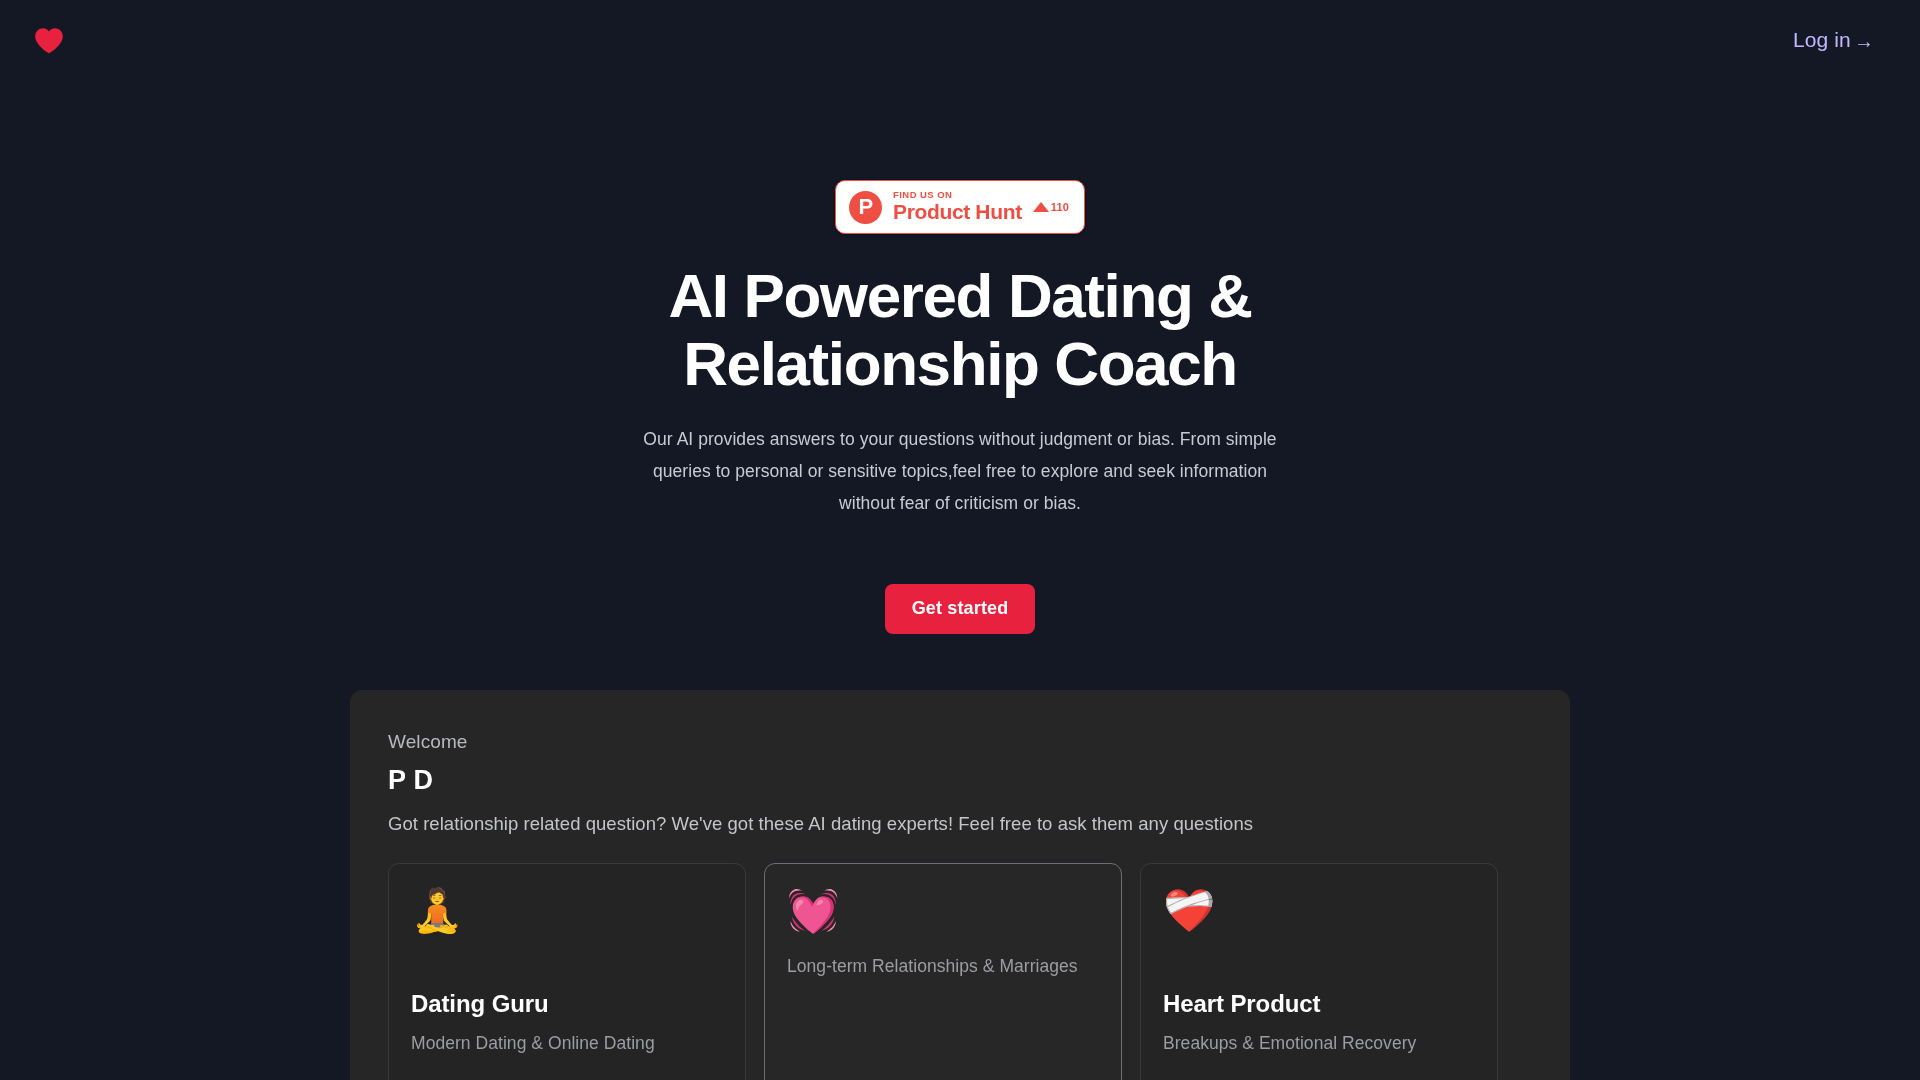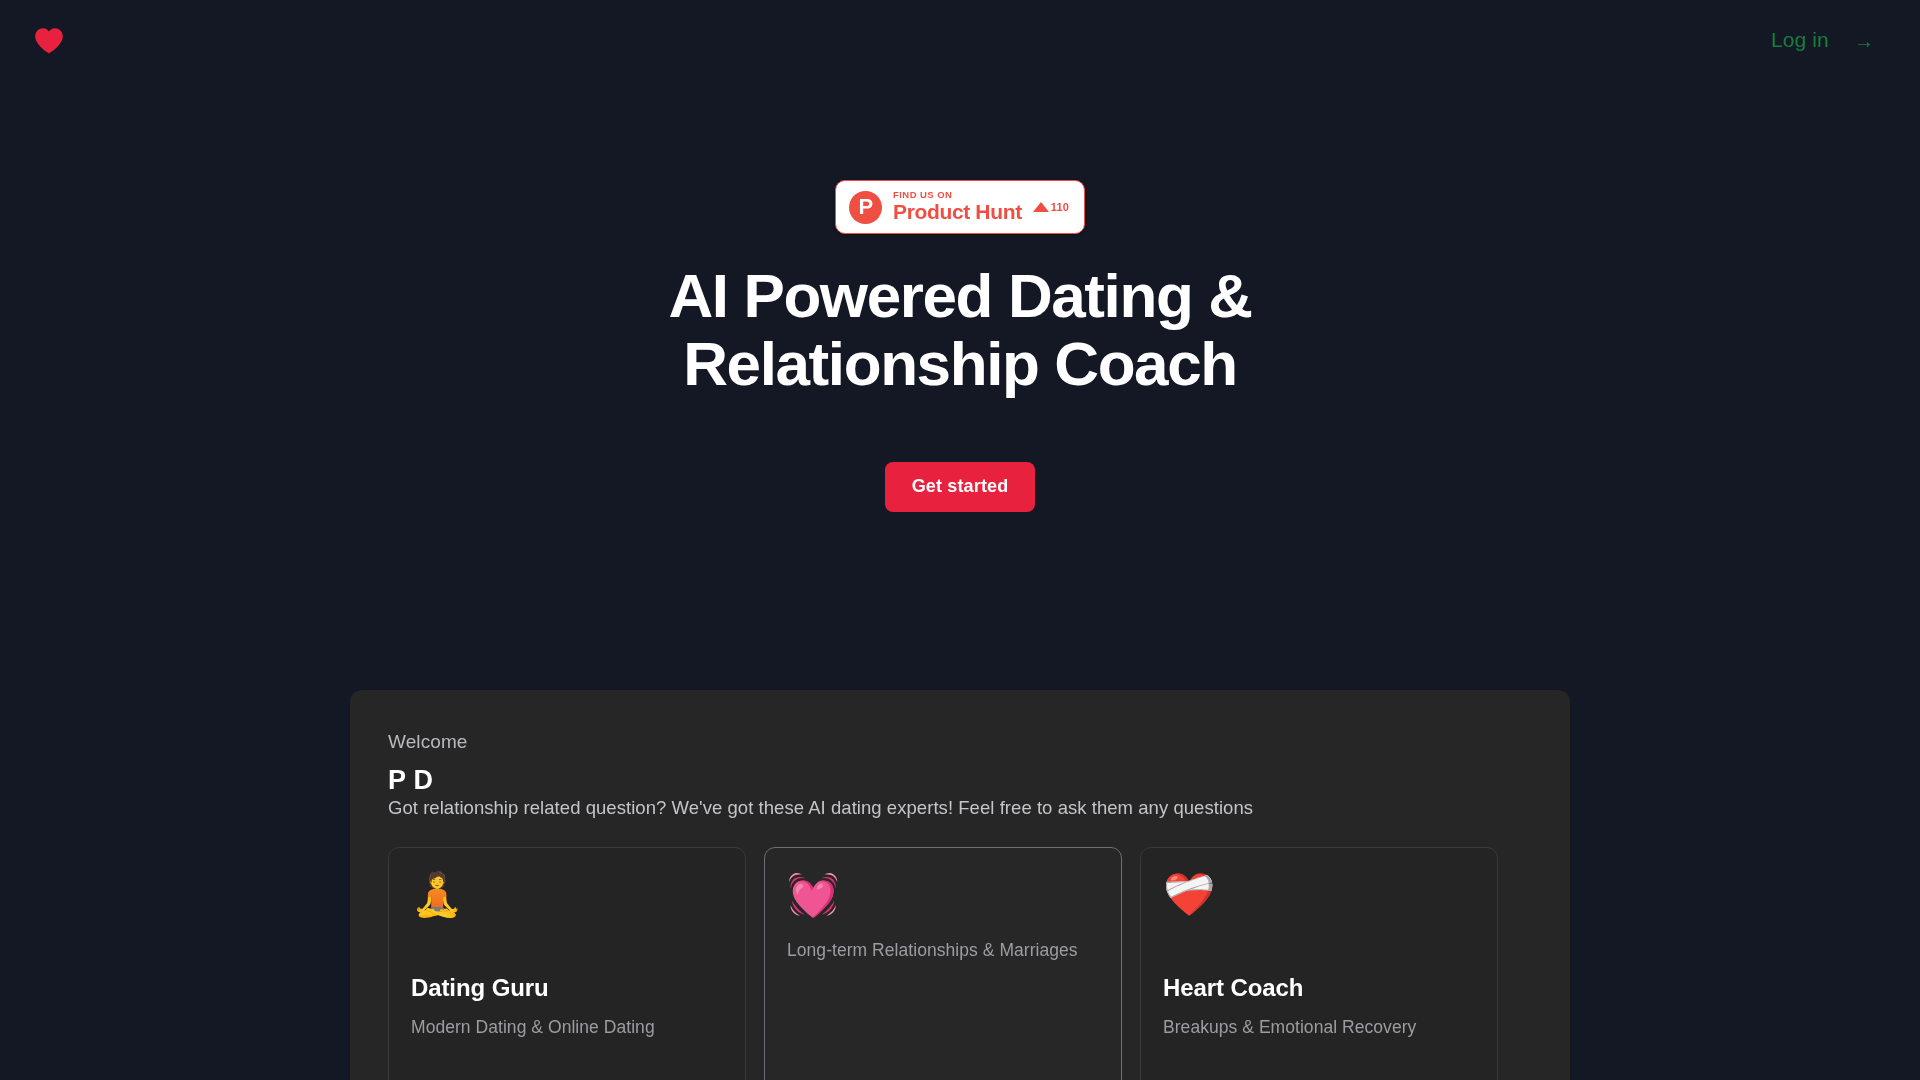--- a/index.html
+++ b/index.html
@@ -36,29 +36,29 @@
     display: flex;
     align-items: center;
     justify-content: center;
     width: 46px;
     height: 46px;
     cursor: pointer;
   }
   .brand-logo svg { display: block; }
 
   .login-link {
-    color: #15803d;
+    color: #c4b5fd;
     font-size: 21px;
     font-weight: 500;
     letter-spacing: 0.1px;
     text-decoration: none;
     cursor: pointer;
     display: flex;
     align-items: flex-end;
-    gap: 25px;
+    gap: 3px;
     white-space: nowrap;
   }
   .login-arrow {
     font-size: 20px;
     line-height: 1;
     display: inline-block;
     transform: translateY(-1px);
   }
 
   
@@ -210,20 +210,21 @@
   }
   .panel-name {
     margin-top: 10px;
     color: #ffffff;
     font-size: 27px;
     font-weight: bold;
     line-height: 1.2;
     letter-spacing: 0.3px;
   }
   .panel-desc {
+    margin-top: 16px;
     color: #c3c5c9;
     font-size: 18.5px;
     font-weight: 400;
     line-height: 1.35;
     letter-spacing: 0.05px;
   }
 
   
   .cards {
     margin-top: 26px;
@@ -295,20 +296,21 @@
       <span class="ph-title">Product Hunt</span>
     </span>
     <span class="ph-votes">
       <span class="ph-caret"></span>
       <span class="ph-count">110</span>
     </span>
   </a>
 
   <h1 class="hero-title">AI Powered Dating &amp; Relationship Coach</h1>
 
+  <p class="hero-sub">Our AI provides answers to your questions without judgment or bias. From simple queries to personal or sensitive topics,feel free to explore and seek information without fear of criticism or bias.</p>
 
   <div class="cta-row">
     <button class="cta-button" type="button">Get started</button>
   </div>
 </div>
 
 <div class="panel">
   <div class="panel-kicker">Welcome</div>
   <div class="panel-name">P D</div>
   <div class="panel-desc">Got relationship related question? We've got these AI dating experts! Feel free to ask them any questions</div>
@@ -321,18 +323,18 @@
       <div class="expert-desc">Modern Dating &amp; Online Dating</div>
     </div>
 
     <div class="expert-card is-active">
       <span class="expert-emoji">💓</span>
       <div class="expert-desc">Long-term Relationships &amp; Marriages</div>
     </div>
 
     <div class="expert-card">
       <span class="expert-emoji">❤️‍🩹</span>
-      <div class="expert-name">Heart Coach</div>
+      <div class="expert-name">Heart Product</div>
       <div class="expert-desc">Breakups &amp; Emotional Recovery</div>
     </div>
 
   </div>
 </div>
 
 </body></html>

